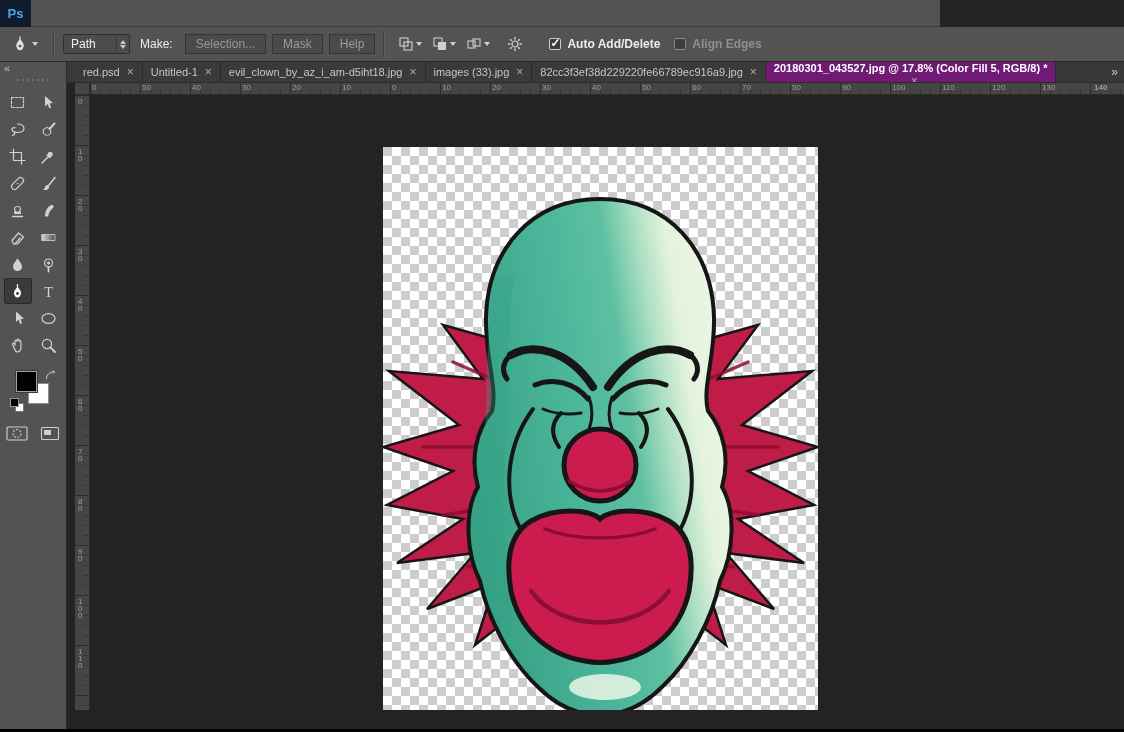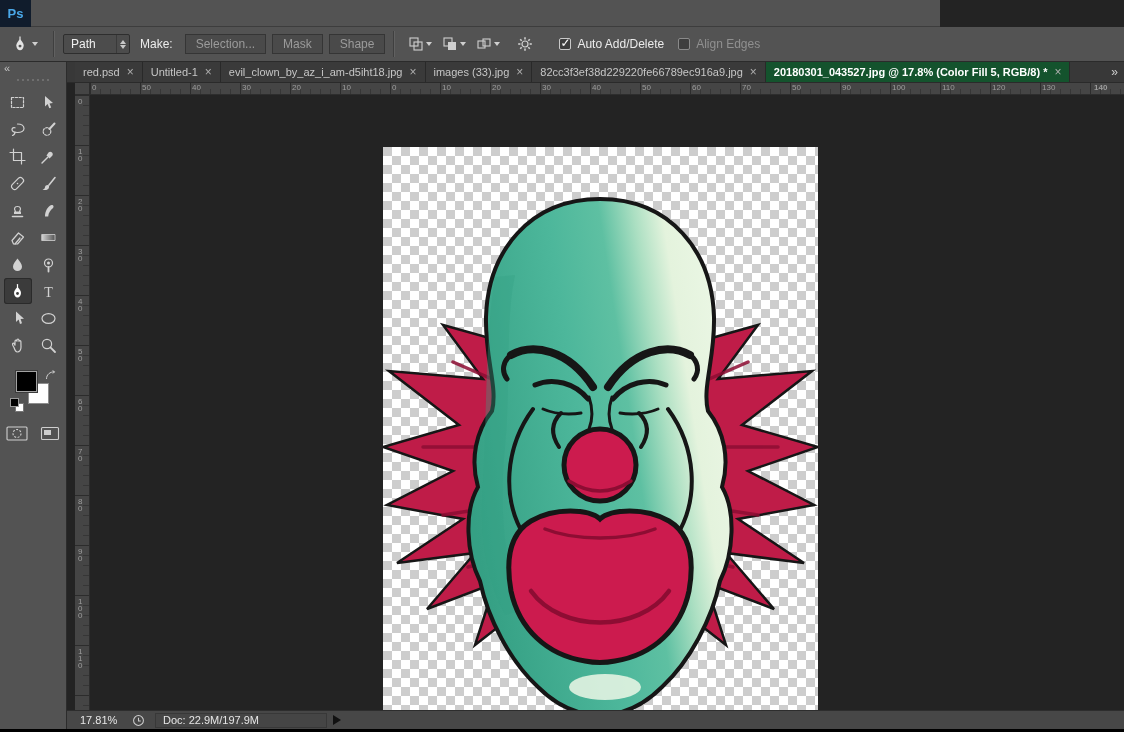--- a/index.html
+++ b/index.html
@@ -30,21 +30,21 @@
   .spin-up { width:0;height:0;border-left:3px solid transparent;border-right:3px solid transparent;border-bottom:4px solid #c9c9c9; }
   .spin-dn { width:0;height:0;border-left:3px solid transparent;border-right:3px solid transparent;border-top:4px solid #c9c9c9; }
   .make-label { margin:0 6px 0 10px; color:#ececec; }
   .opt-btn { height:20px; padding:0 10px; background:#4a4a4a; border:1px solid #353535; border-radius:0;
              color:#9b9b9b; font-size:12px; margin-left:6px; display:flex; align-items:center;
              font-family:"Liberation Sans",sans-serif; }
   .icon-btn { display:flex; align-items:center; gap:2px; padding:0 5px; height:24px; }
   .icon-btn svg { width:16px; height:16px; stroke:#cfcfcf; fill:none; stroke-width:1.1; }
   .gear-btn { display:flex; align-items:center; padding:0 6px; margin:0 6px; }
   .gear-btn svg { width:16px; height:16px; stroke:#cfcfcf; fill:none; stroke-width:1.2; }
-  .cb-wrap { display:flex; align-items:center; margin-left:14px; }
+  .cb-wrap { display:flex; align-items:center; margin-left:14px;font-weight:bold; }
   .checkbox { width:12px; height:12px; background:#3e3e3e; border:1px solid #c9c9c9; border-radius:2px;
               position:relative; margin-right:6px; flex:none; }
   .checkbox.unchecked { border-color:#8a8a8a; }
   .checkbox.checked::after { content:"✓"; position:absolute; left:0px; top:-3px; color:#ffffff; font-size:12px; }
   .cb-label.on { color:#ececec; }
   .cb-label.off { color:#909090; }
 
   
   #toolpanel { position:absolute; left:0; top:62px; width:67px; height:670px; background:#535353;
                border-right:1px solid #2c2c2c; }
@@ -68,21 +68,21 @@
   .swap-icon svg { width:12px; height:12px; stroke:#cfcfcf; fill:none; stroke-width:1; }
   .mask-row { display:flex; justify-content:center; gap:12px; margin-top:12px; color:#cfcfcf; }
   .mask-row svg { stroke:#cfcfcf; fill:none; stroke-width:1.1; }
 
   
   #docwindow { position:absolute; left:67px; top:62px; width:1057px; height:648px; background:#232323; }
   #tabbar { height:21px; background:#383838; border-bottom:1px solid #2a2a2a; display:flex; align-items:stretch;
             padding-left:8px; overflow:hidden; }
   .tab { display:flex; align-items:center; padding:0 8px; background:#3a3a3a; border-right:1px solid #292929;
          color:#c6c6c6; font-size:11px; white-space:nowrap; }
-  .tab.active { background:#14532d; color:#ffffff; font-weight:bold; }
+  .tab.active { background:#701a75; color:#ffffff; font-weight:bold;flex-direction:column; }
   .tab-close { margin-left:7px; color:#aeaeae; font-size:12px; font-weight:normal; }
   .tab-overflow { margin-left:auto; color:#cfcfcf; font-size:12px; padding:0 6px; display:flex; align-items:center; }
 
   .ruler-row { height:12px; display:flex; }
   .ruler-corner { width:15px; height:12px; margin-left:8px; background:#454545;
                   border-right:1px solid #2d2d2d; border-bottom:1px solid #2d2d2d; }
   #hruler { flex:1; position:relative; background-color:#454545; border-bottom:1px solid #2d2d2d; overflow:hidden;
             background-image:linear-gradient(to right,#2c2c2c 1px,transparent 1px),
                              linear-gradient(to right,#363636 1px,transparent 1px);
             background-size:50px 100%, 10px 45%;
@@ -134,21 +134,21 @@
     <div class="ps-select">
       <span>Path</span>
       <span class="spinner">
           <span class="spin-up"></span>
           <span class="spin-dn"></span>
         </span>
     </div>
     <span class="make-label">Make:</span>
     <button class="opt-btn">Selection...</button>
     <button class="opt-btn">Mask</button>
-    <button class="opt-btn">Shape</button>
+    <button class="opt-btn">Help</button>
     <div class="vsep"></div>
     <div class="icon-btn">
       <svg viewBox="0 0 16 16">
           <rect x="2" y="2" width="8" height="8"></rect>
           <rect x="6" y="6" width="8" height="8"></rect>
         </svg>
       <span class="caret"></span>
     </div>
     <div class="icon-btn">
       <svg viewBox="0 0 16 16">
@@ -492,26 +492,15 @@
         </g>
 
         <circle cx="217" cy="318" r="36" fill="var(--accent,#cc1b4e)" stroke="var(--outline,#161616)" stroke-width="5"></circle>
         <path d="M186,334 Q217,354 248,334" stroke="var(--mouth-shade,#8d0d33)" stroke-width="3.5" fill="none" stroke-linecap="round"></path>
 
         <ellipse cx="222" cy="540" rx="36" ry="13" fill="var(--skin-light,#ecf7e6)" opacity="0.85"></ellipse>
       </svg>
     </div>
   </div>
 
-  <div id="statusbar">
-    <span class="zoom-field">17.81%</span>
-    <span class="status-ico">
-      <svg viewBox="0 0 14 14">
-          <circle cx="7" cy="7" r="5.3"></circle>
-          <path d="M7,4 L7,7.5 L9.4,7.5"></path>
-        </svg>
-    </span>
-    <span class="doc-field">Doc: 22.9M/197.9M</span>
-    <span class="play-btn"></span>
-  </div>
 
   <div id="bottomstrip"></div>
 </div>
 
 </body></html>

